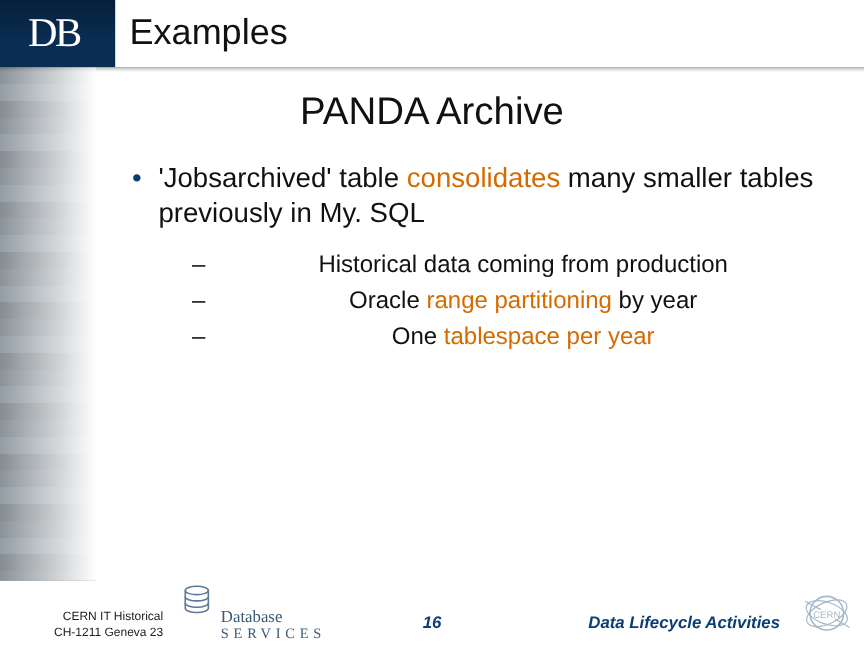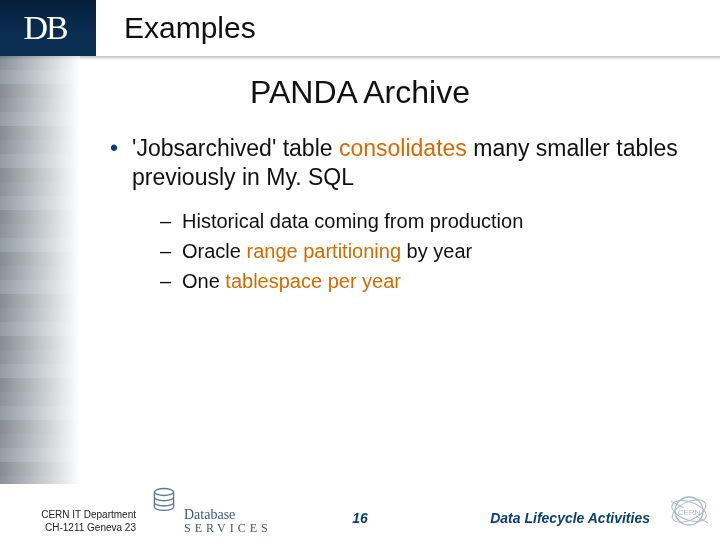--- a/index.html
+++ b/index.html
@@ -26,21 +26,21 @@
     font-family: Georgia, 'Times New Roman', serif;
     font-size: 34px; font-weight: 400;
     letter-spacing: -2px;
   }
   .header-title {
     flex: 1;
     height: 100%;
     display: flex; align-items: center;
     background: #fff;
     margin-left: 6px;
-    padding-left: 28px;
+    padding-left: 12px;
     font-size: 30px;
     color: #111;
   }
   .cernit {
     position: absolute;
     right: 8px; top: 4px;
     color: #fff;
     text-align: right;
     font-family: Arial, sans-serif;
     line-height: 1;
@@ -92,20 +92,21 @@
     color: #0b3e74;
     font-size: 23px;
   }
 
   .text-accent { color: #d46a00; }
 
   ul.sub-list {
     list-style: none;
     margin-top: 16px;
     margin-left: 28px;
+    text-align: center;
   }
   ul.sub-list > li {
     position: relative;
     padding-left: 22px;
     font-size: 20px;
     line-height: 1.35;
     margin-bottom: 3px;
   }
   ul.sub-list > li::before {
     content: "–";
@@ -202,21 +203,21 @@
         <li>
           <span>One </span><span class="text-accent">tablespace per year</span>
         </li>
       </ul>
     </li>
   </ul>
 </div>
 
 <div class="footer">
   <div class="addr">
-    <div>CERN IT Department</div>
+    <div>CERN IT Historical</div>
     <div>CH-1211 Geneva 23</div>
   </div>
 
   <div class="dbserv">
     <span class="disk">
       <svg viewBox="0 0 32 32">
         <ellipse cx="16" cy="8" rx="11" ry="4" fill="none" stroke="#5b7a95" stroke-width="1.5"></ellipse>
         <path d="M5 8v6c0 2.2 4.9 4 11 4s11-1.8 11-4V8" fill="none" stroke="#5b7a95" stroke-width="1.5"></path>
         <path d="M5 14v6c0 2.2 4.9 4 11 4s11-1.8 11-4v-6" fill="none" stroke="#5b7a95" stroke-width="1.5"></path>
         <path d="M5 20v5c0 2.2 4.9 4 11 4s11-1.8 11-4v-5" fill="none" stroke="#5b7a95" stroke-width="1.5"></path>

